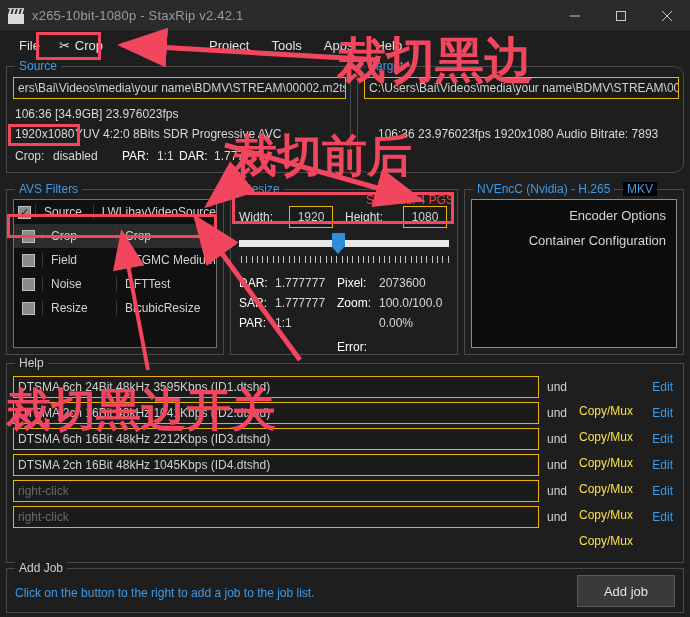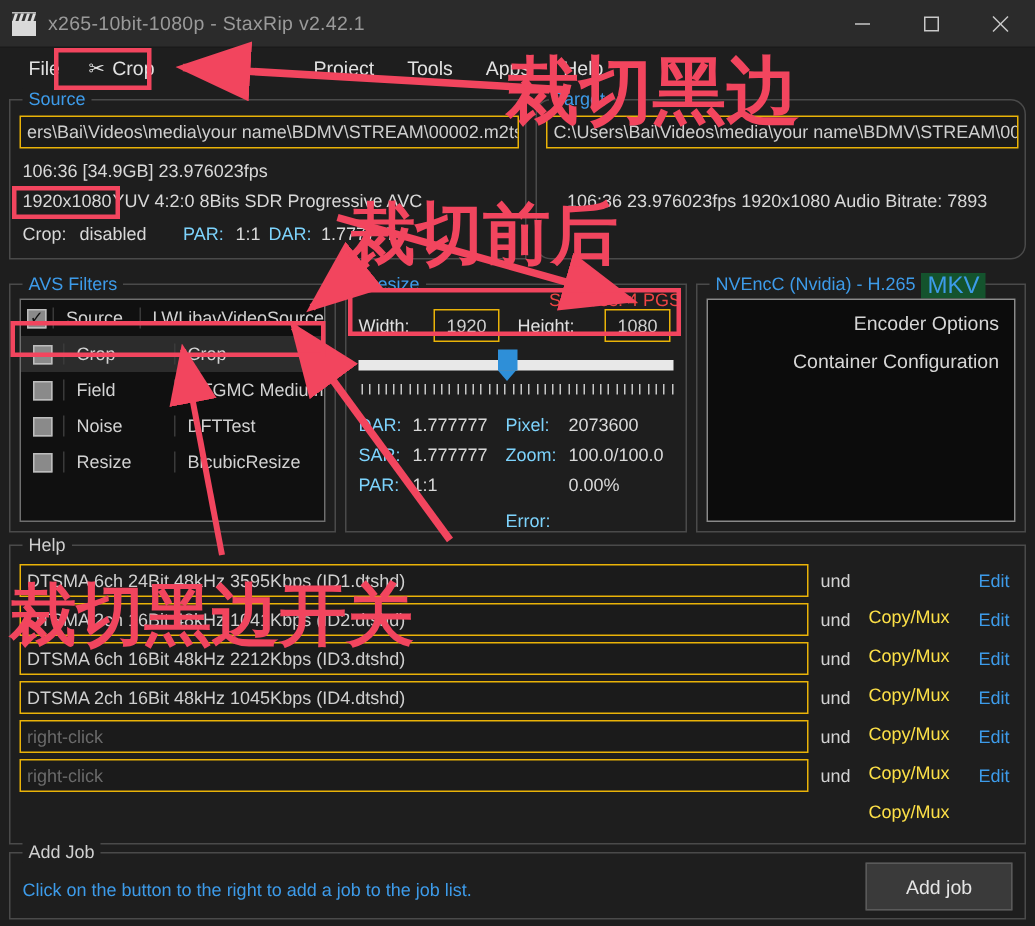--- a/index.html
+++ b/index.html
@@ -39,31 +39,31 @@
   .menu-item.with-icon { display:flex; align-items:center; gap:5px; }
   .scissor { font-size:13px; color:#e2e2e2; }
 
   
   .group { position:absolute; border:1px solid #4a4a4a; }
   .group > legend, .grp-title {
     position:absolute; top:-8px; left:8px; background:#1e1e1e;
     padding:0 4px; font-size:12px; color:#3d9be9;
   }
   .grp-title.gray { color:#cfcfcf; }
-  .grp-title2 { position:absolute; top:-8px; right:26px; background:#14532d; padding:0 4px;
-                font-size:16px; color:#3d9be9; }
+  .grp-title2 { position:absolute; top:-8px; right:26px; background:#000000; padding:0 4px;
+                font-size:12px; color:#3d9be9; }
 
   
   .tbox {
     background:#1b1b1b; border:1px solid #eab308; color:#cfcfcf;
     font-size:12px; padding:3px 4px; height:22px; line-height:15px;
     white-space:nowrap; overflow:hidden;
   }
   .tbox.placeholder { color:#6a6a6a; }
-  .blue { color:#7dd3fc; }
+  .blue { color:#ffffff; }
 
   
   #src-group { left:6px; top:66px; width:345px; height:107px; }
   #tgt-group { left:357px; top:66px; width:327px; height:107px;border-radius:10px; }
   .path-box { position:absolute; left:6px; top:10px; height:22px; }
   .info-line { position:absolute; font-size:12px; white-space:nowrap; }
 
   
   #avs-group { left:6px; top:189px; width:218px; height:166px; }
   #avs-list { position:absolute; left:6px; top:9px; right:6px; bottom:6px;

